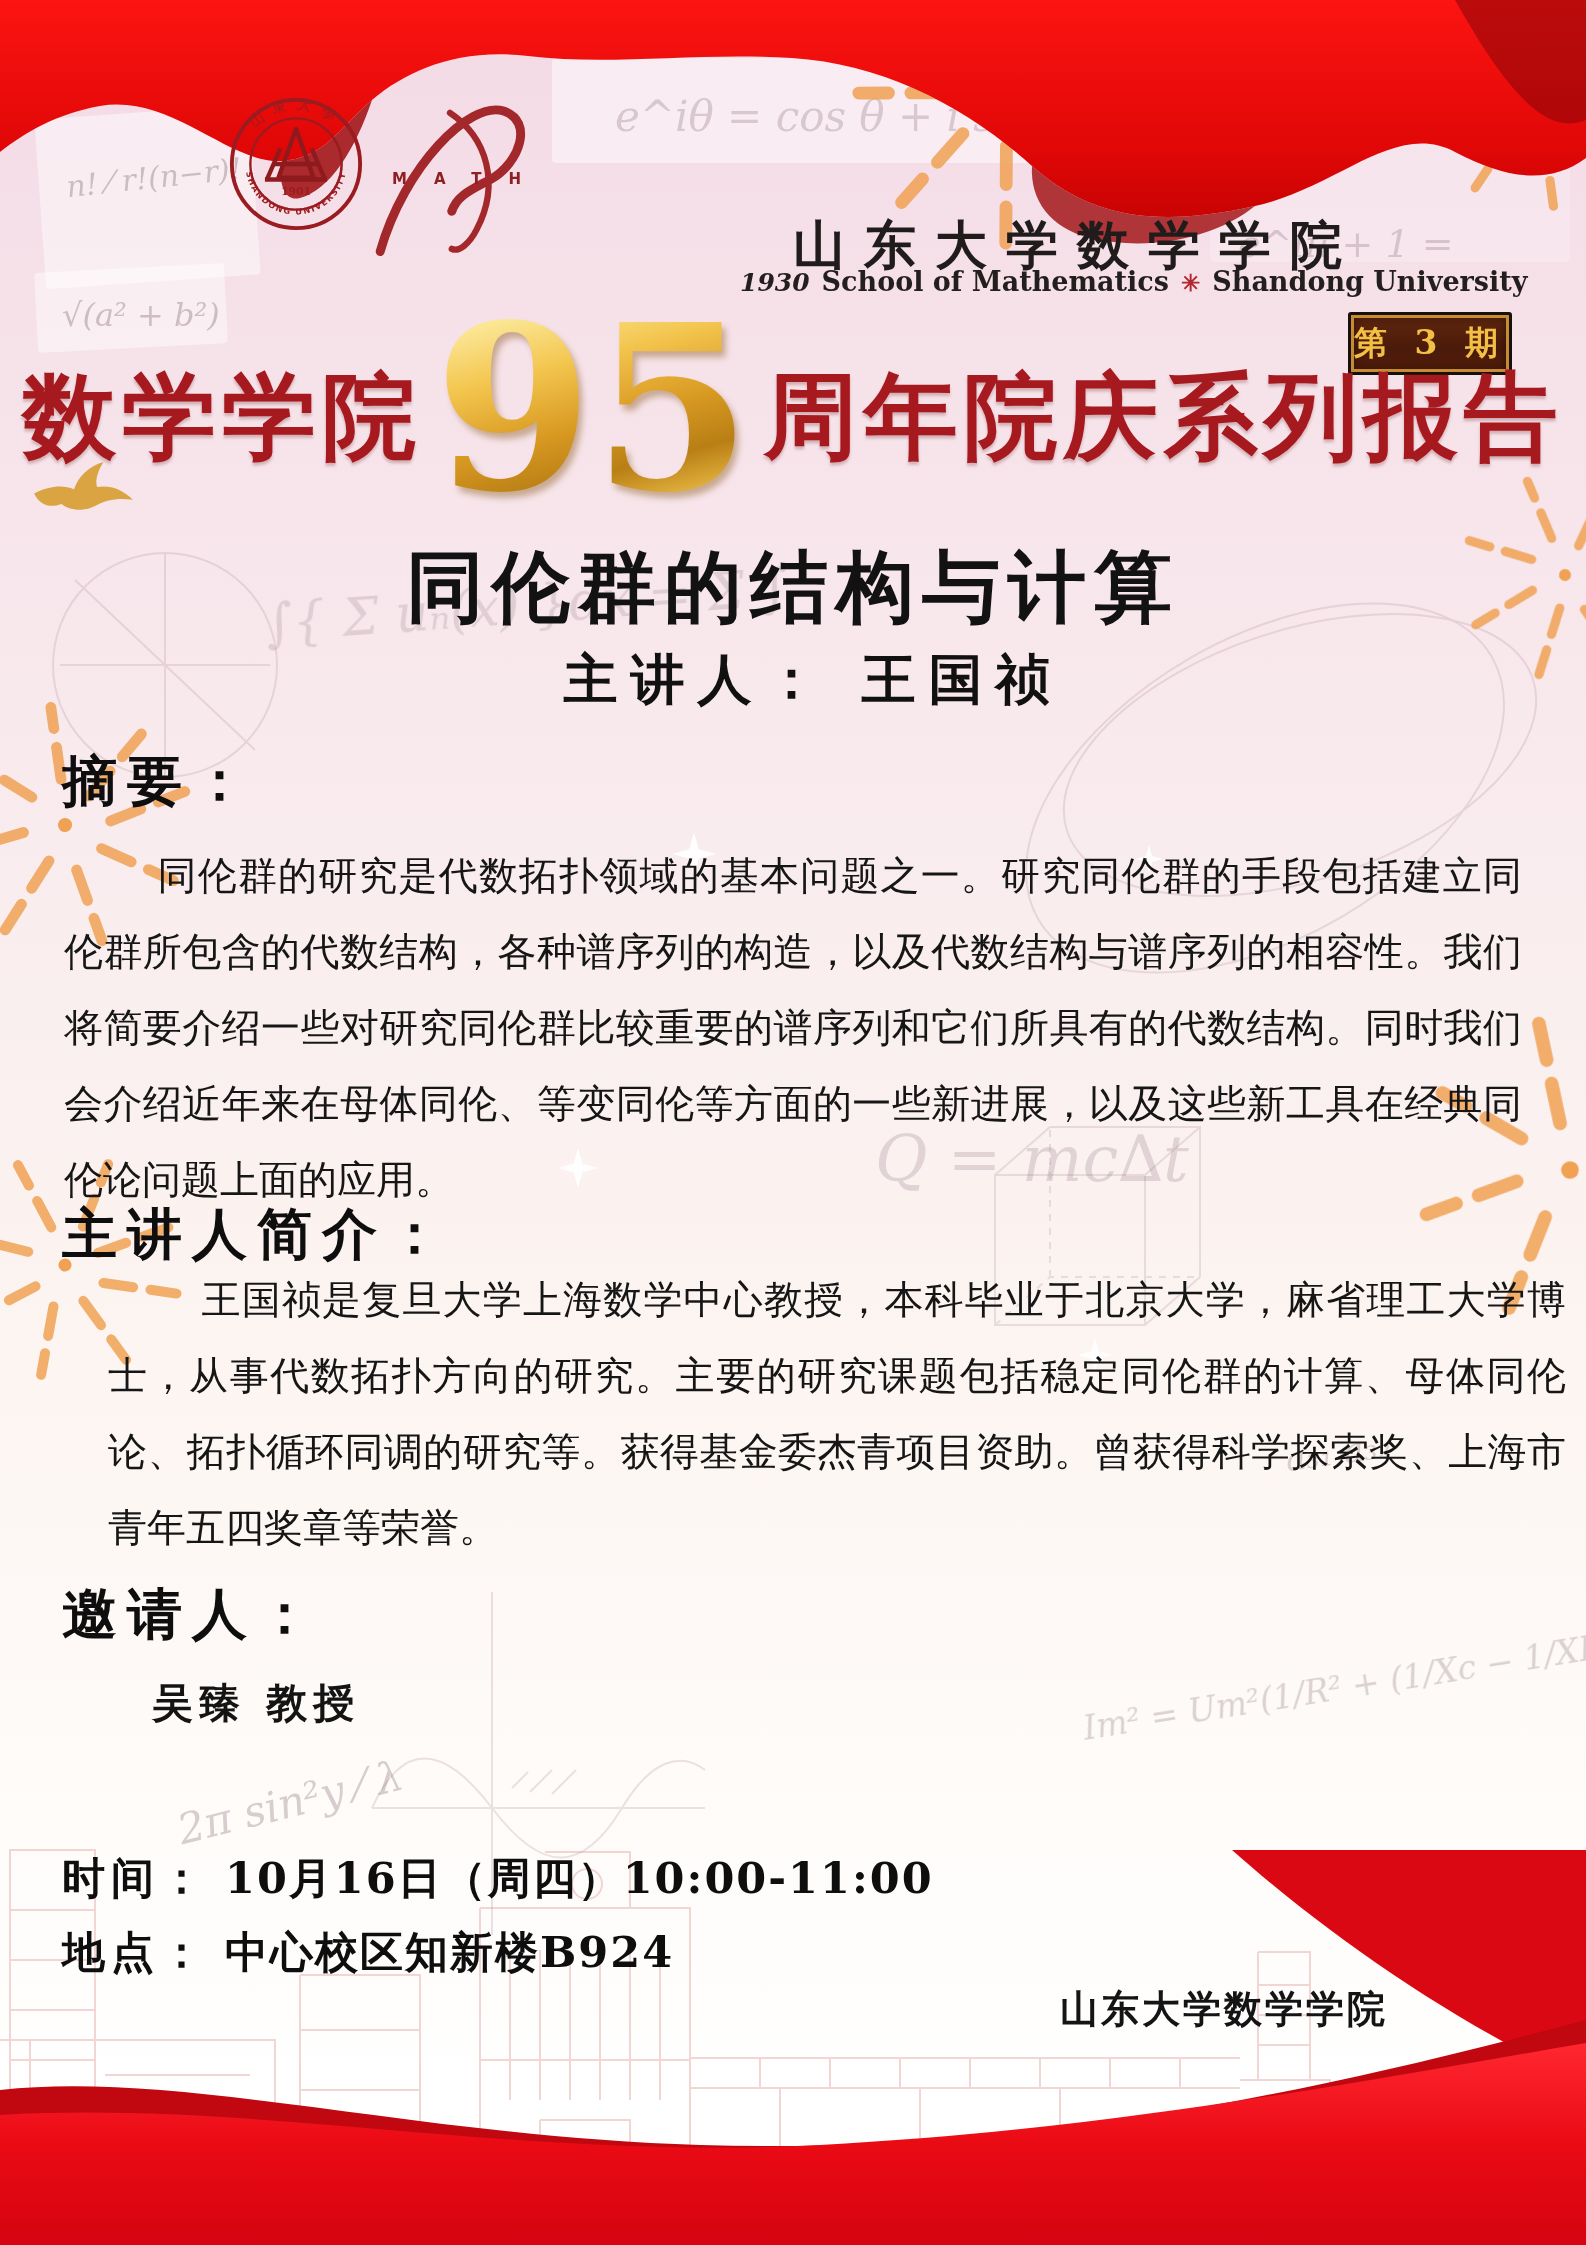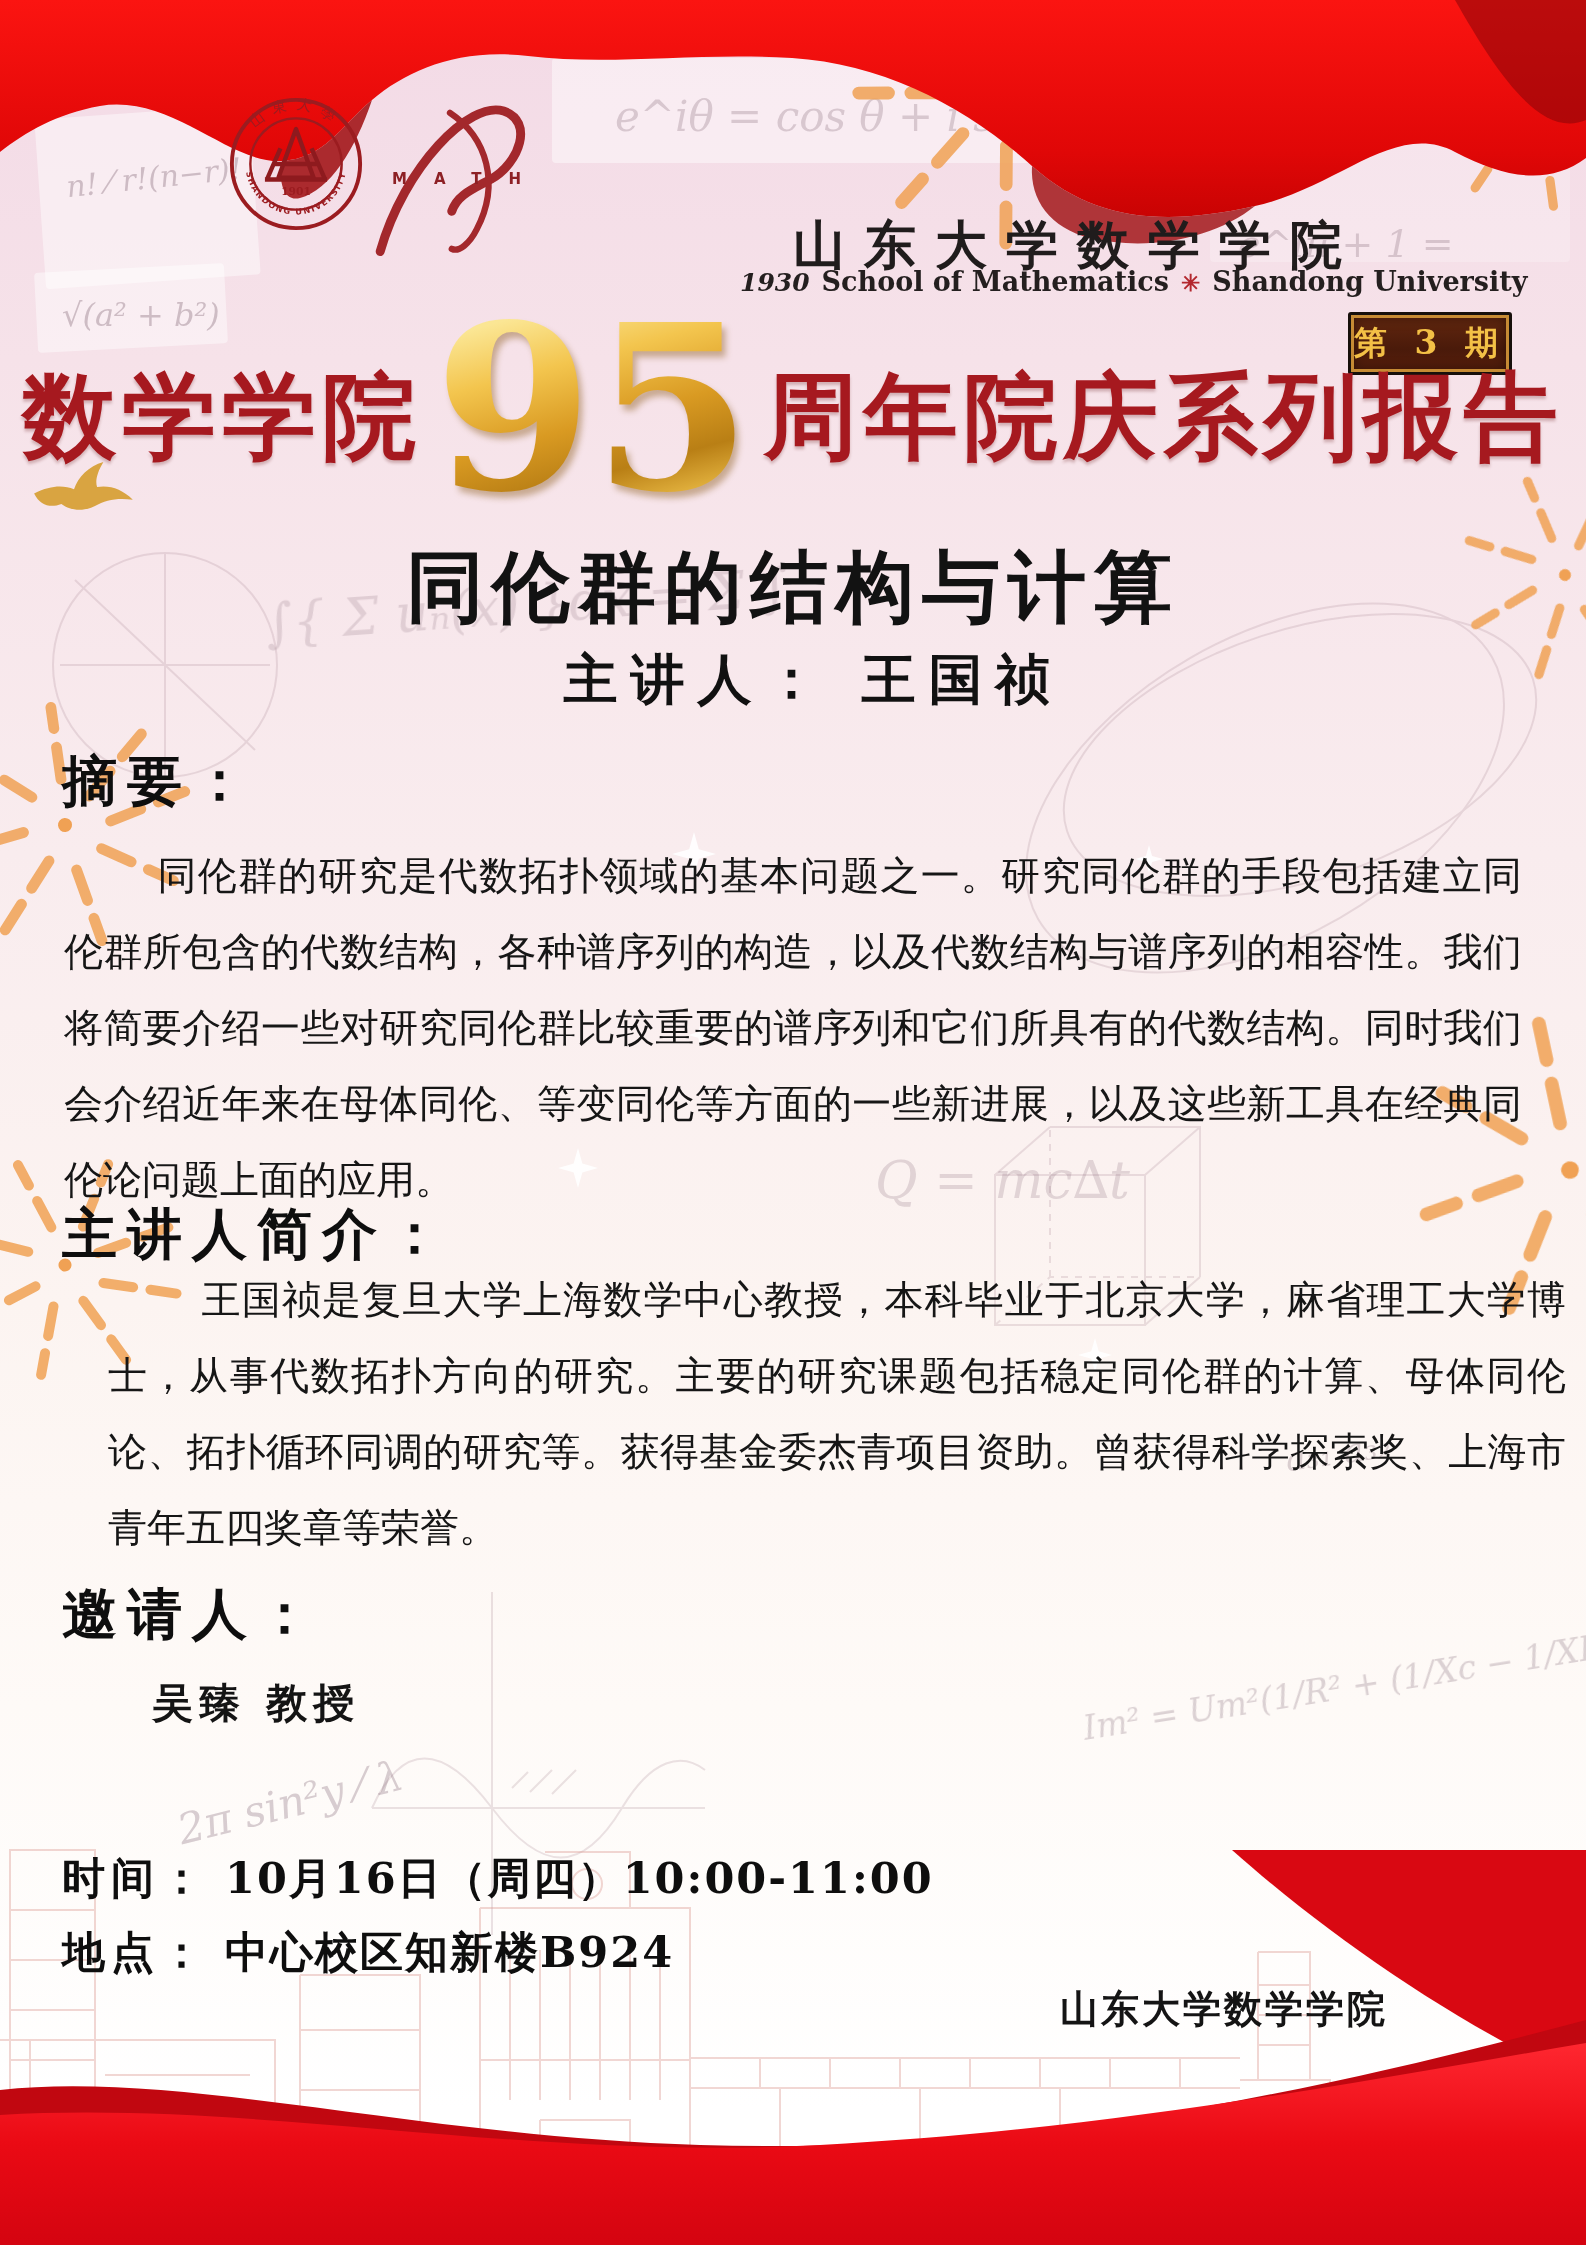--- a/index.html
+++ b/index.html
@@ -82,21 +82,21 @@
       <path d="M1258,1952 H1310 V2080 M1258,1952 V2080 M1240,2080 H1330 V2200 M1258,1985 H1310 M1258,2015 H1310 M1258,2045 H1310"></path>
     </g>
   </svg>
 
   <div class="formula" style="left:615px;top:92px;font-size:42px;opacity:.30;">e^iθ = cos θ + i sin θ</div>
   <div class="formula" style="left:1228px;top:80px;font-size:34px;opacity:.35;transform:rotate(-7deg);">x = −b ± √(b² − 4ac) ⁄ 2a</div>
   <div class="formula" style="left:1238px;top:222px;font-size:38px;opacity:.30;">e^iπ + 1 =</div>
   <div class="formula" style="left:66px;top:160px;font-size:30px;opacity:.40;transform:rotate(-6deg);">n! ⁄ r!(n−r)!</div>
   <div class="formula" style="left:62px;top:296px;font-size:32px;opacity:.40;">√(a² + b²)</div>
   <div class="formula" style="left:265px;top:575px;font-size:52px;opacity:.22;transform:rotate(-4deg);">∫{ Σ uₙ(x) }dx = Σ ∫</div>
-  <div class="formula" style="left:875px;top:1150px;font-size:52px;opacity:.24;font-style:italic;">Q = mc∆t</div>
+  <div class="formula" style="left:875px;top:1122px;font-size:64px;opacity:.24;font-style:italic;">Q = mc∆t</div>
   <div class="formula" style="left:175px;top:1778px;font-size:42px;opacity:.34;transform:rotate(-14deg);">2π sin²y ⁄ λ</div>
   <div class="formula" style="left:1080px;top:1665px;font-size:33px;opacity:.30;transform:rotate(-9deg);">Im² = Um²(1/R² + (1/Xc − 1/XL)²)</div>
   <div class="formula" style="left:1285px;top:1432px;font-size:34px;opacity:.30;transform:rotate(-8deg);">a₃₁  a₃₂</div>
 
   <svg class="fw" style="left:840px;top:-60px;width:320px;height:320px;transform:rotate(8deg);" viewBox="0 0 100 100">
     <g stroke="#f0a154" stroke-width="4" stroke-linecap="round" fill="none" opacity=".85">
       <path d="M50,36 L50,6 M62,38 L76,12 M66,48 L94,40 M64,60 L88,74 M54,64 L58,94 M40,62 L24,86 M34,50 L6,54 M38,38 L18,20" stroke-dasharray="12 7"></path>
     </g>
       <circle cx="50" cy="50" r="2.6" fill="#f0a154"></circle>
   </svg>

